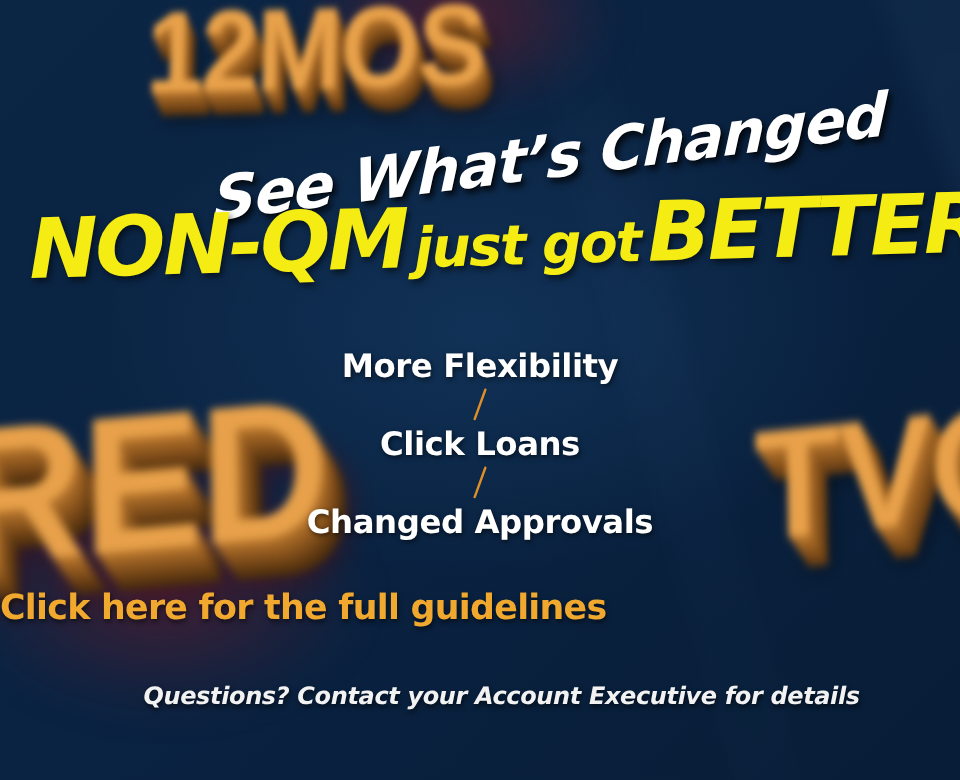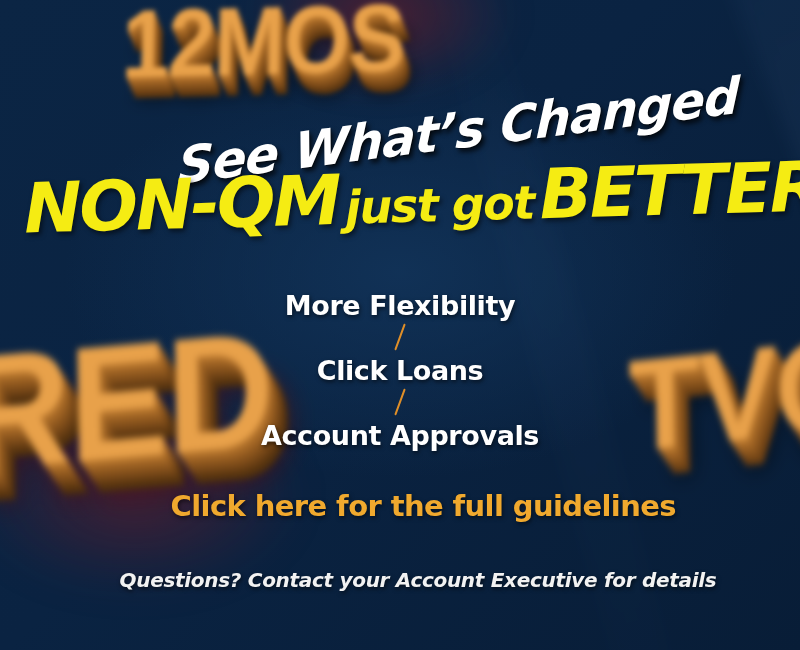--- a/index.html
+++ b/index.html
@@ -156,21 +156,21 @@
   .slash-wrap { height:38px; position:relative; }
   .slash {
     position:absolute; left:50%; top:4px;
     width:2px; height:28px;
     background:#e08f28;
     transform:translateX(-50%) rotate(20deg);
     border-radius:1px;
   }
 
   
-  #cta { position:absolute; top:488px; left:0; width:676px; text-align:right; }
+  #cta { position:absolute; top:488px; left:0; width:676px; text-align:left; }
   .cta-line {
     font-family:"DejaVu Sans", sans-serif;
     font-weight:bold;
     font-size:29px;
     color:#f0a92e;
     letter-spacing:-0.6px;
     line-height:1.25;
     text-shadow:1px 2px 4px rgba(0,0,0,.55);
   }
 
@@ -220,21 +220,21 @@
 
   <div id="benefits">
     <div class="benefit">More Flexibility</div>
     <div class="slash-wrap">
       <div class="slash"></div>
     </div>
     <div class="benefit">Click Loans</div>
     <div class="slash-wrap">
       <div class="slash"></div>
     </div>
-    <div class="benefit">Account Approvals</div>
+    <div class="benefit">Changed Approvals</div>
   </div>
 
   <div id="cta">
     <div class="cta-line">Click here for the full guidelines</div>
   </div>
 
   <div id="footnote">Questions? Contact your Account Executive for details</div>
 
 </div>
 

